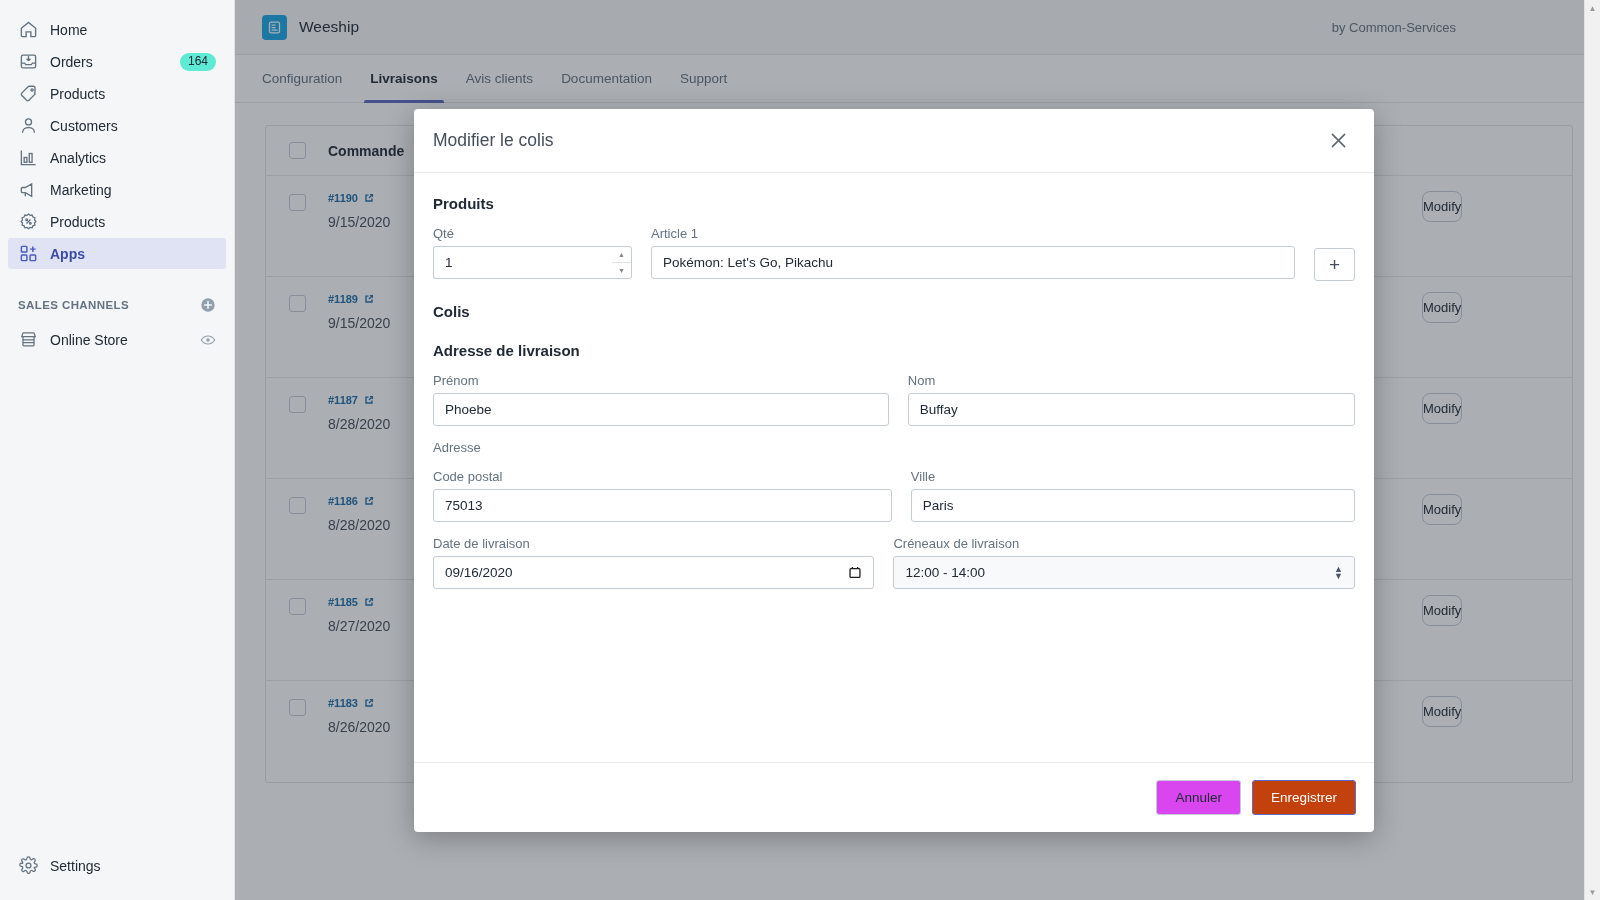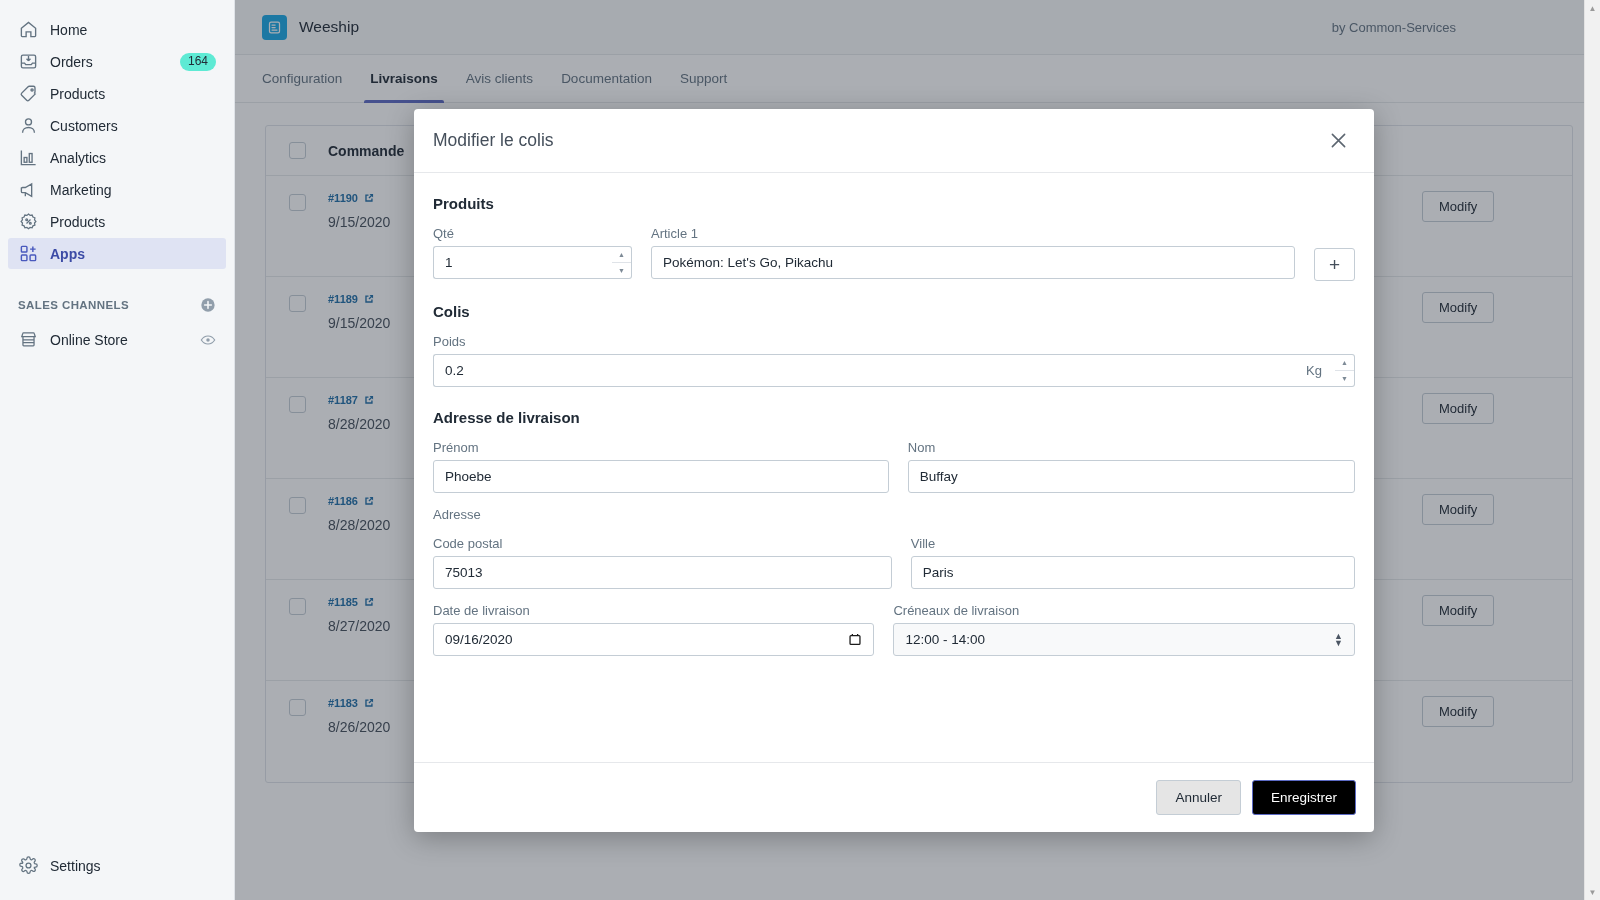--- a/index.html
+++ b/index.html
@@ -89,22 +89,22 @@
   .trow.body .cb-cell { padding-top:18px; }
   .cbox { width:17px; height:17px; border:1px solid #c4cdd5; border-radius:3px; background:#fff; }
   .col-cmd { width:170px; }
   .trow.head .col-cmd { font-size:14px; font-weight:700; color:#212b36; }
   .trow.body .col-cmd { padding-top:16px; }
   .ord-link { color:#206fa8; font-size:11px; font-weight:600; display:flex; align-items:center; gap:5px; }
   .ord-date { color:#454f5b; font-size:14px; margin-top:10px; }
   .col-flex { flex:1 1 auto; }
   .col-act { width:150px; padding-top:15px; }
   .mod-btn {
-    display:inline-block; border:1px solid #c4cdd5; border-radius:3px;
-    background:#fff; font-size:13px; color:#212b36; padding:7px 16px;
+    display:inline-block; border:1px solid #c4cdd5; border-radius:8px;
+    background:#fff; font-size:13px; color:#212b36; padding:7px 0;
   }
 
   
   .overlay {
     position:absolute; left:235px; top:0; width:1349px; height:900px;
     background: rgba(33,43,54,0.38); z-index: 20;
   }
 
   
   .vscroll {
@@ -161,23 +161,23 @@
   }
   .sel .val { flex:1 1 auto; }
   .sel .arrows { color:#4b5563; font-size:9px; line-height:7px; text-align:center; }
   .modal-foot {
     flex:0 0 70px; border-top:1px solid #e6e8eb;
     display:flex; align-items:center; justify-content:flex-end;
     gap:11px; padding:0 18px;
   }
   .btn {
     border-radius:3px; font-size:13.5px; padding:9px 18px; cursor:pointer;
-    border:1px solid #c4cdd5; background:#e5e5e5; color:#212b36;
-  }
-  .btn.primary { background:#000000; border-color:#5c6ac4; color:#fff; }
+    border:1px solid #c4cdd5; background:#d946ef; color:#212b36;
+  }
+  .btn.primary { background:#c2410c; border-color:#5c6ac4; color:#fff; }
   .mb-14 { margin-bottom:14px; }
   .grow { flex:1 1 auto; }
 </style>
 </head>
 <body>
 
 <div id="root">
 
   <div class="sidebar">
     <div class="nav-list">
@@ -486,33 +486,20 @@
           <div class="fi">
             <span class="val">Pokémon: Let's Go, Pikachu</span>
           </div>
         </div>
         <div style="width:41px; padding-top:22px">
           <div class="plus-btn">+</div>
         </div>
       </div>
 
       <div class="sec-title spaced">Colis</div>
-      <div class="mb-14">
-        <div class="fld-label">Poids</div>
-        <div style="display:flex">
-          <div class="fi with-spin grow">
-            <span class="val">0.2</span>
-            <span class="unit">Kg</span>
-          </div>
-          <div class="spinner">
-            <div>▲</div>
-            <div>▼</div>
-          </div>
-        </div>
-      </div>
 
       <div class="sec-title spaced">Adresse de livraison</div>
 
       <div class="row mb-14">
         <div class="grow">
           <div class="fld-label">Prénom</div>
           <div class="fi">
               <span class="val">Phoebe</span>
             </div>
         </div>

